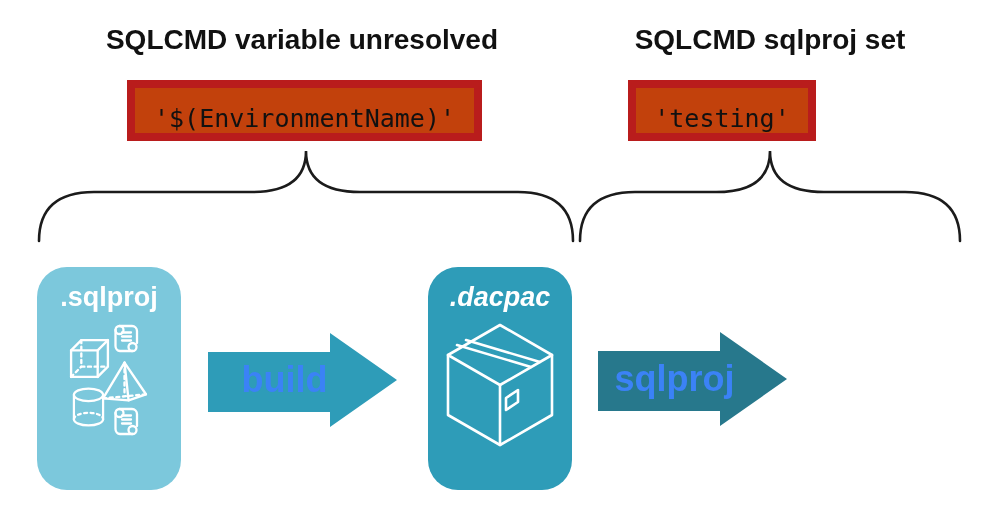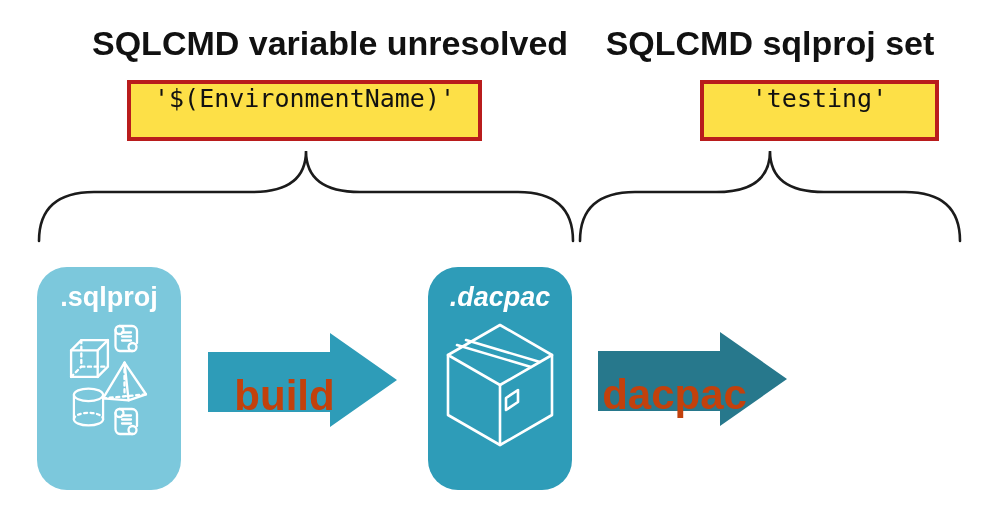--- a/index.html
+++ b/index.html
@@ -11,41 +11,41 @@
     font-family: "Liberation Sans", sans-serif;
     overflow: hidden;
   }
 
   
   .ann-title {
     position: absolute;
     top: 24px;
     width: 420px;
     text-align: center;
-    font-size: 34px;
+    font-size: 28px;
     font-weight: 700;
     color: #111111;
     white-space: nowrap;
   }
   #title-left  { left: 92px;  }
   #title-right { left: 560px; }
 
   .code-box {
     position: absolute;
     top: 80px;
     height: 61px;
     box-sizing: border-box;
-    border: 4px solid #b91c1c;
-    background: #fde047;
+    border: 8px solid #b91c1c;
+    background: #c2410c;
     display: flex;
-    align-items: flex-start;
+    align-items: flex-end;
     justify-content: center;
   }
   #code-left  { left: 127px; width: 355px; }
-  #code-right { left: 700px; width: 239px; }
+  #code-right { left: 628px; width: 188px; }
   .code-text {
     font-family: "DejaVu Sans Mono", "Liberation Mono", monospace;
     font-size: 25px;
     color: #111111;
     white-space: pre;
   }
 
   
   .brace { position: absolute; top: 148px; }
   #brace-left  { left: 36px;  }
@@ -101,27 +101,27 @@
   #icon-db *     { stroke-width: 2.6; }
 
   
   .arrow { position: absolute; width: 191px; height: 96px; }
   #arrow-build  { left: 207px; top: 332px; }
   #arrow-deploy { left: 597px; top: 331px; }
   #arrow-build  polygon { fill: #2e9cb8; }
   #arrow-deploy polygon { fill: #27788c; }
   .arrow-label {
     position: absolute;
-    left: 0; top: 36px;
+    left: 0; top: 20px;
     width: 155px; height: 56px;
     display: flex;
     align-items: center;
     justify-content: center;
-    color: #c2410c;
-    font-size: 42px;
+    color: #3b82f6;
+    font-size: 36px;
     font-weight: 700;
   }
 </style>
 </head>
 <body>
 
 <div class="canvas">
 
   <div class="ann-title" id="title-left">SQLCMD variable unresolved</div>
   <div class="ann-title" id="title-right">SQLCMD sqlproj set</div>
@@ -204,17 +204,17 @@
       <path d="M24,21 L98,43"></path>
       <path d="M15,26 L89,48"></path>
       <path d="M64,79 L76,71 L76,83 L64,91 Z"></path>
     </svg>
   </div>
 
   <div class="arrow" id="arrow-deploy">
     <svg width="191" height="96" viewBox="0 0 191 96">
       <polygon points="1,20 123,20 123,1 190,48 123,95 123,80 1,80"></polygon>
     </svg>
-    <div class="arrow-label">dacpac</div>
+    <div class="arrow-label">sqlproj</div>
   </div>
 
 
 </div>
 
 </body></html>

